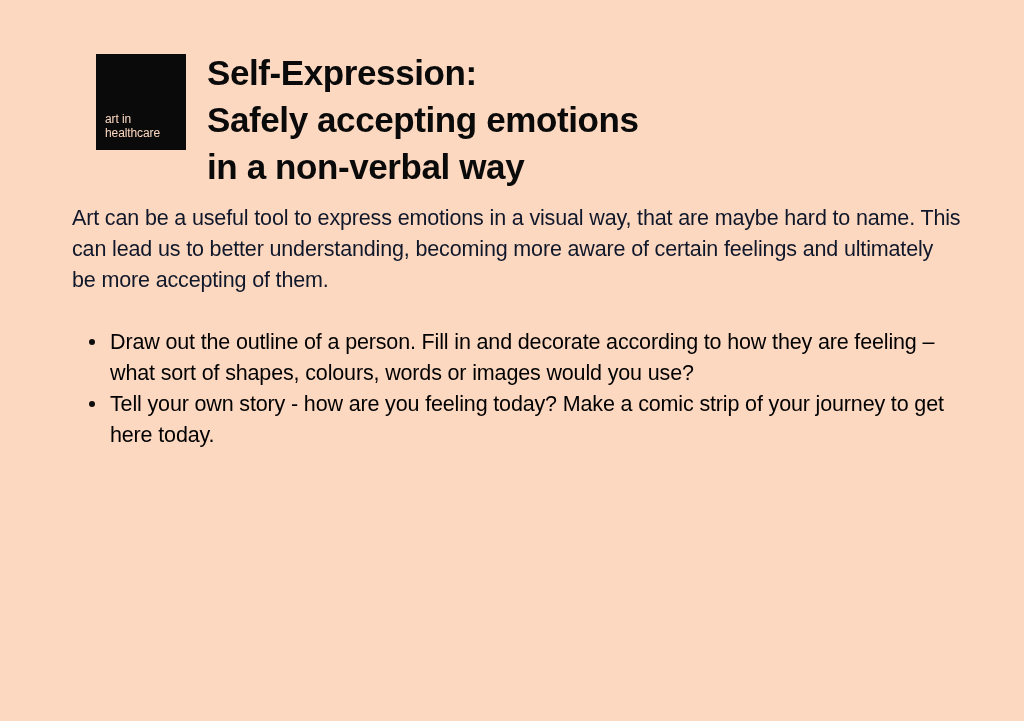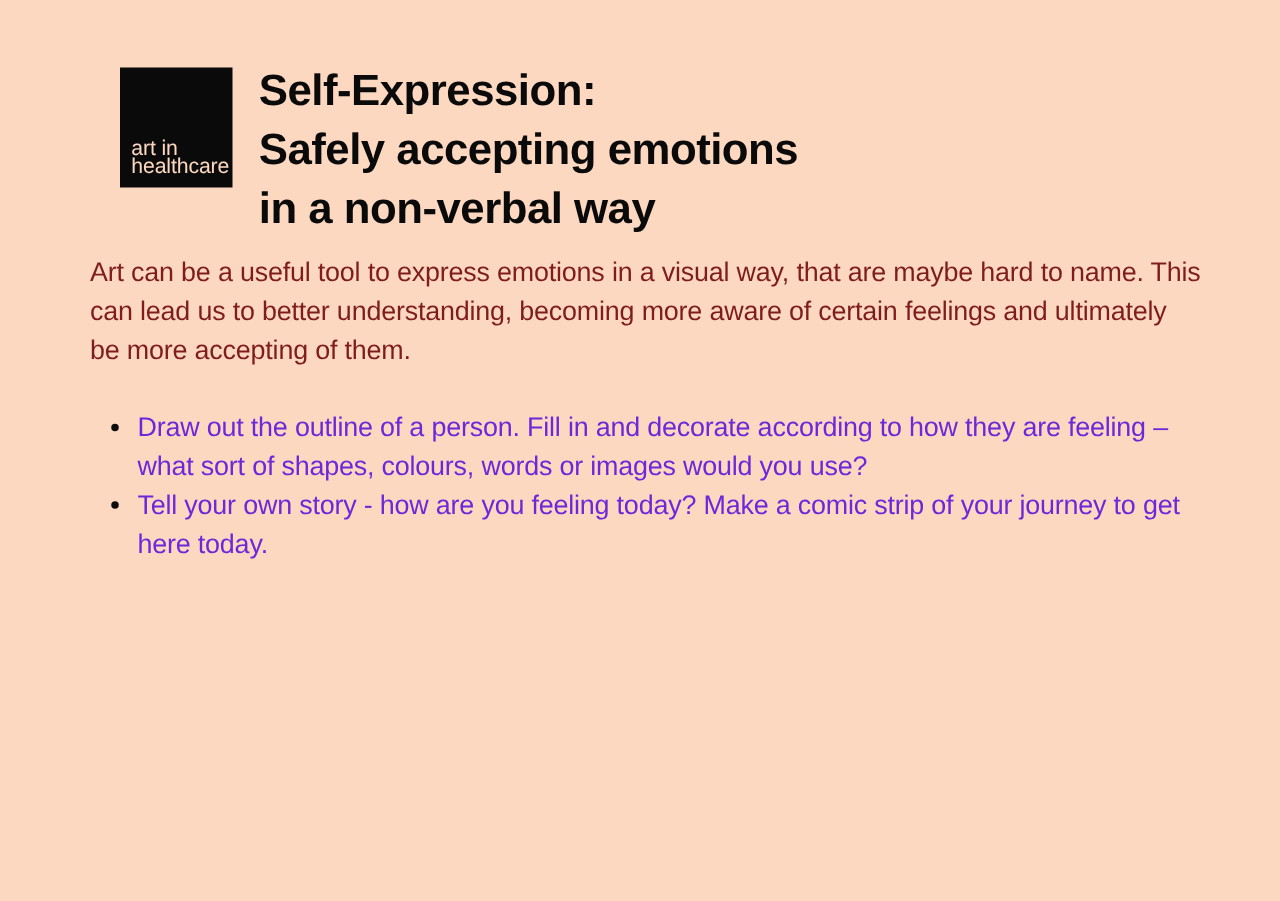--- a/index.html
+++ b/index.html
@@ -40,21 +40,21 @@
     background: #0a0a0a;
     position: relative;
     flex: 0 0 auto;
   }
   .logo-text {
     position: absolute;
     left: 9px;
     bottom: 10px;
     color: #fdd8c1;
     font-family: "Liberation Sans", sans-serif;
-    font-size: 17px;
+    font-size: 12px;
     line-height: 14px;
     letter-spacing: -0.1px;
     white-space: pre-line;
   }
 
   .title {
     margin: 0;
     padding: 0 0 0 0;
     margin-left: 21px;
     margin-top: -5px;
@@ -74,37 +74,37 @@
     top: 203px;
     width: 890px;
   }
 
   .para {
     margin: 0 0 31px 0;
     font-family: "Liberation Sans", sans-serif;
     font-size: 21.5px;
     line-height: 31px;
     letter-spacing: -0.15px;
-    color: #7f1d1d;
+    color: #0f172a;
   }
 
   .bullets {
     margin: 0;
     padding: 0;
     list-style: none;
   }
   .bullet {
     position: relative;
     padding-left: 38px;
     margin: 0 0 0 0;
     font-family: "Liberation Sans", sans-serif;
     font-size: 21.5px;
     line-height: 31px;
     letter-spacing: -0.15px;
-    color: #6d28d9;
+    color: #000000;
   }
   .bullet .dot {
     position: absolute;
     left: 17px;
     top: 12px;
     width: 6px;
     height: 6px;
     border-radius: 50%;
     background: #0d0d0d;
   }

